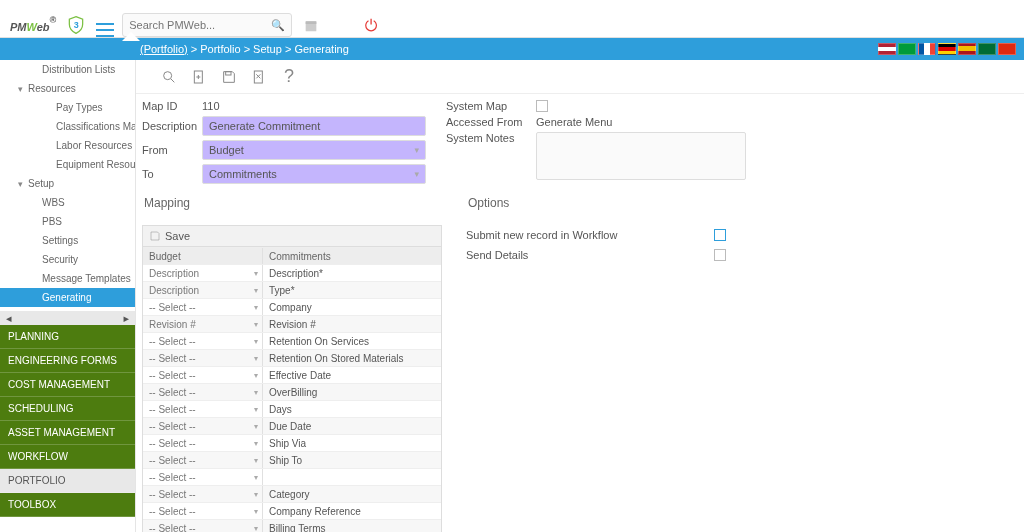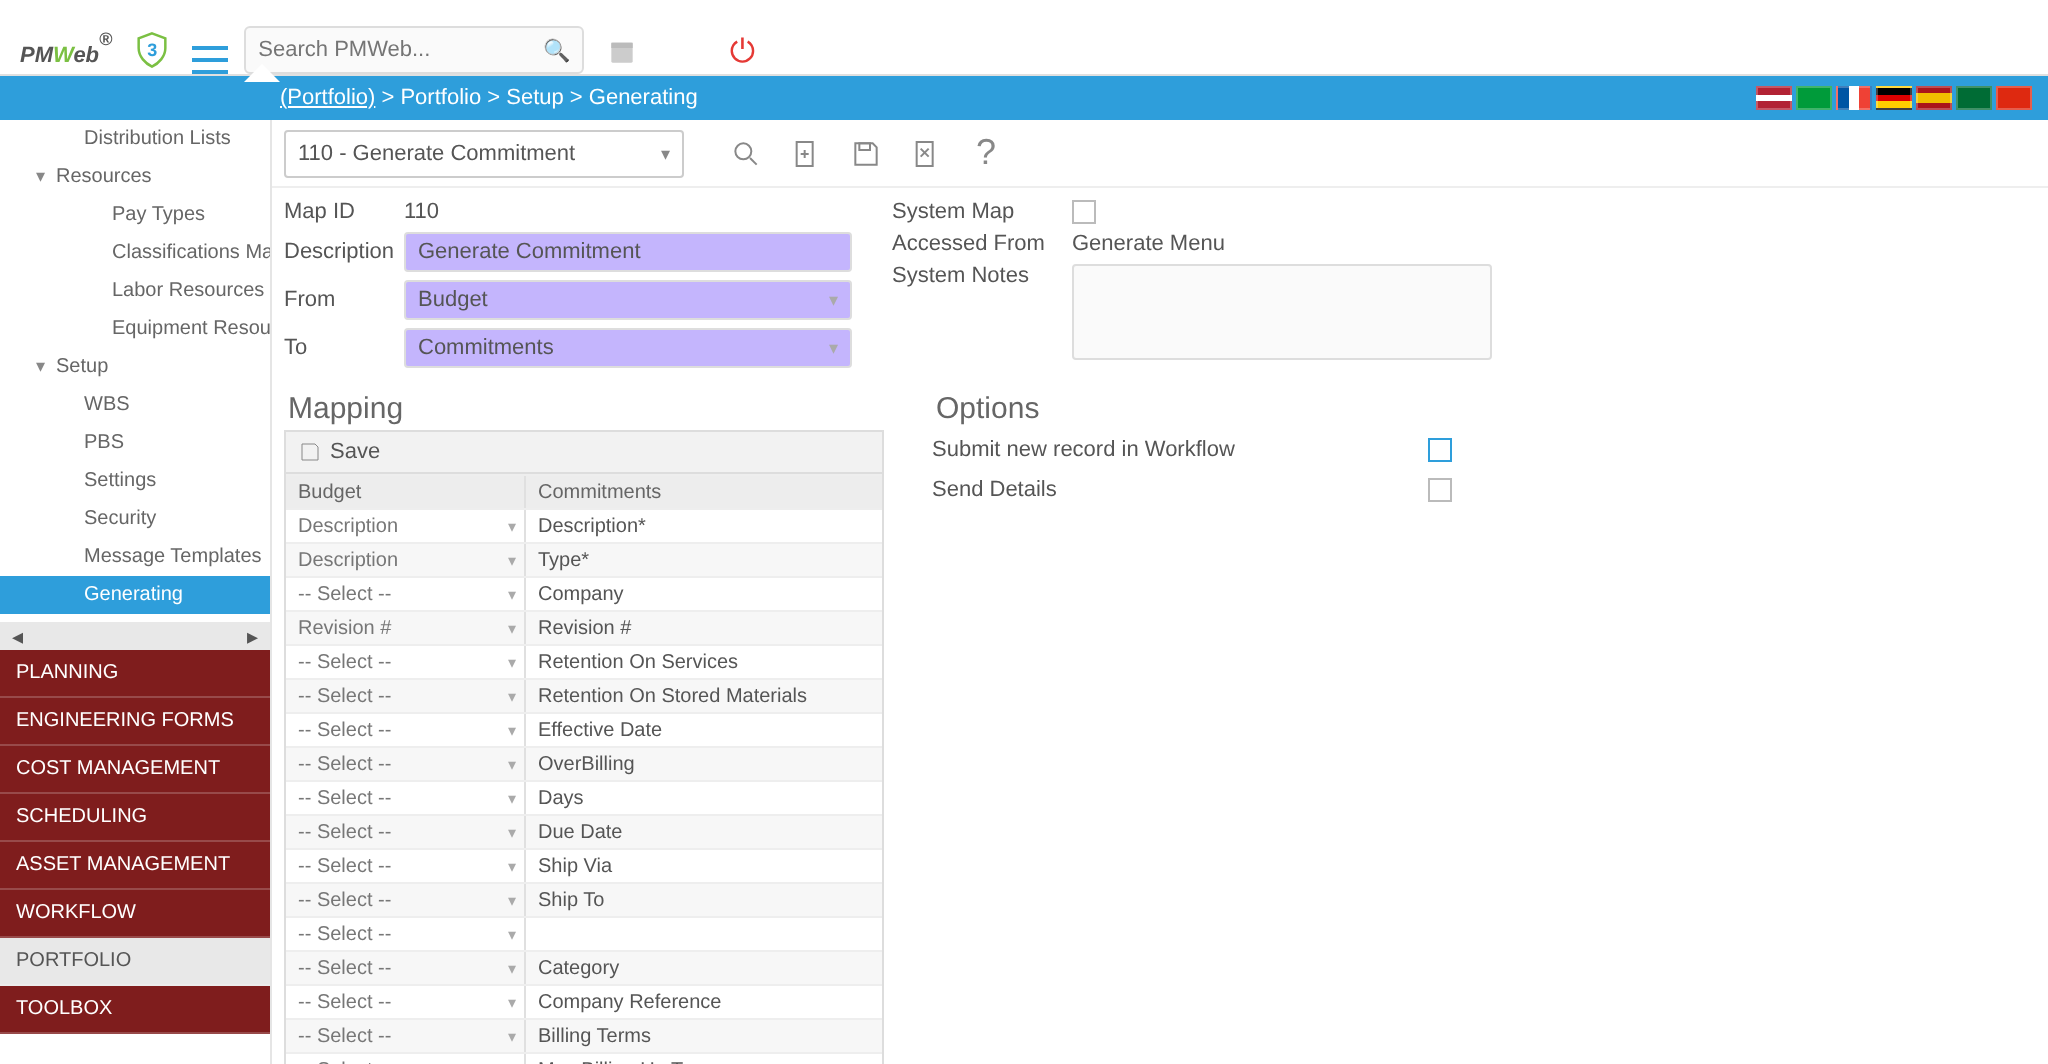--- a/index.html
+++ b/index.html
@@ -25,42 +25,42 @@
 .tree{flex:0 0 auto}
 .tree-item{padding:4px 0 4px 30px;color:#666;font-size:10px;display:block;cursor:pointer;white-space:nowrap;overflow:hidden}
 .tree-item.l1{padding-left:18px}
 .tree-item.l2{padding-left:42px}
 .tree-item.l3{padding-left:56px}
 .tree-item.sel{background:#2e9edb;color:#fff}
 .tree-caret::before{content:"▸";display:inline-block;width:10px;color:#888;font-size:9px}
 .tree-caret.open::before{content:"▾"}
 .tablist{margin-top:4px;background:#e8e8e8;height:14px;display:flex;align-items:center;justify-content:space-between;padding:0 6px;color:#888;font-size:9px}
 .navmods{display:flex;flex-direction:column}
-.navmods div{background:#7f1d1d;color:#fff;padding:6px 8px;font-size:10px;border-bottom:1px solid rgba(255,255,255,0.2);cursor:pointer}
+.navmods div{background:#4d7c0f;color:#fff;padding:6px 8px;font-size:10px;border-bottom:1px solid rgba(255,255,255,0.2);cursor:pointer}
 .navmods div.active{background:#e8e8e8;color:#555}
 .content{flex:1;display:flex;flex-direction:column}
 .toolbar{display:flex;align-items:center;height:34px;border-bottom:1px solid #eee;padding:0 6px;gap:4px}
 .select-big{width:200px;height:24px;border:1px solid #ccc;border-radius:2px;display:flex;align-items:center;padding:0 6px;font-size:11px;color:#555;background:#fff;position:relative}
 .select-big::after{content:"▾";position:absolute;right:6px;color:#888;font-size:9px}
 .tbtn{width:26px;height:26px;display:flex;align-items:center;justify-content:center;color:#888;border-radius:2px;cursor:pointer}
 .tbtn svg{width:16px;height:16px;stroke:#888;fill:none;stroke-width:1.5}
 .form-row{display:flex}
 .form-left{width:300px;padding:6px 10px 4px 6px}
 .form-right{padding:6px 10px}
 .frow{display:flex;align-items:center;margin-bottom:4px}
 .flabel{width:60px;font-size:11px;color:#555}
 .fval{font-size:11px;color:#555}
 .finput{flex:1;height:20px;border:1px solid #ddd;background:#c4b5fd;padding:0 6px;font-size:11px;color:#888;border-radius:2px;display:flex;align-items:center;position:relative}
 .finput.sel::after{content:"▾";position:absolute;right:6px;color:#aaa;font-size:9px}
 .rlabel{width:90px;font-size:11px;color:#555}
 .chk{width:12px;height:12px;border:1px solid #bbb;display:inline-block}
 .notes{width:210px;height:48px;border:1px solid #ddd;background:#fafafa;border-radius:2px;resize:both}
 .twocol{display:flex;padding:4px 6px;gap:24px}
 .mapping{width:300px}
-.sect-title{font-size:15px;color:#666;margin-bottom:2px;padding-left:2px}
+.sect-title{font-size:12px;color:#666;margin-bottom:15px;padding-left:2px}
 .maphead{height:22px;background:#f2f2f2;border:1px solid #ddd;display:flex;align-items:center;padding:0 6px;gap:4px;font-size:11px;color:#666}
 .mapgrid{border:1px solid #ddd;border-top:none}
 .maprow{display:flex;border-top:1px solid #eee;height:17px}
 .maprow:nth-child(odd){background:#f7f7f7}
 .mcell-l{width:120px;padding:0 6px;display:flex;align-items:center;position:relative;border-right:1px solid #e0e0e0;font-size:10px;color:#777}
 .mcell-l::after{content:"▾";position:absolute;right:4px;color:#aaa;font-size:8px}
 .mcell-r{flex:1;padding:0 6px;display:flex;align-items:center;font-size:10px;color:#555}
 .maprow.hdr{background:#ededed;font-size:10px}
 .maprow.hdr .mcell-l,.maprow.hdr .mcell-r{color:#666}
 .maprow.hdr .mcell-l::after{content:""}
@@ -143,21 +143,20 @@
         <div>SCHEDULING</div>
         <div>ASSET MANAGEMENT</div>
         <div>WORKFLOW</div>
         <div class="active">PORTFOLIO</div>
         <div>TOOLBOX</div>
       </div>
   </div>
 
   <div class="content">
     <div class="toolbar">
-      <div class="select-big">110 - Generate Commitment</div>
       <div style="width:10px"></div>
       <div class="tbtn">
           <svg viewBox="0 0 24 24">
             <circle cx="10" cy="10" r="6"></circle>
             <line x1="15" y1="15" x2="20" y2="20"></line>
           </svg>
         </div>
       <div class="tbtn">
           <svg viewBox="0 0 24 24">
             <rect x="5" y="3" width="12" height="18"></rect>

